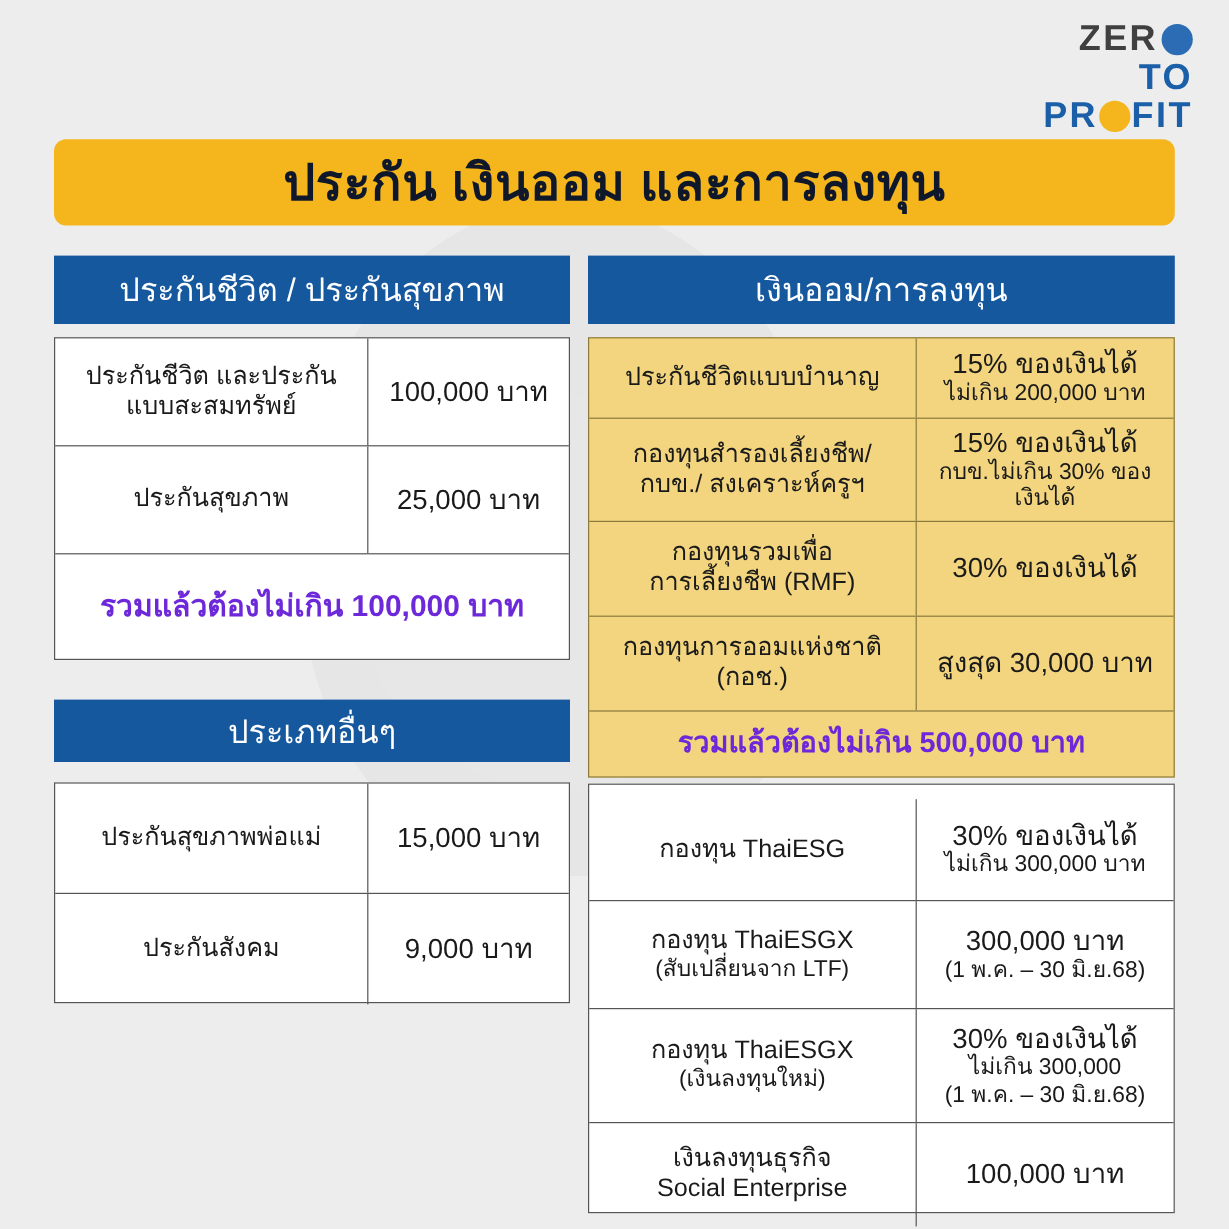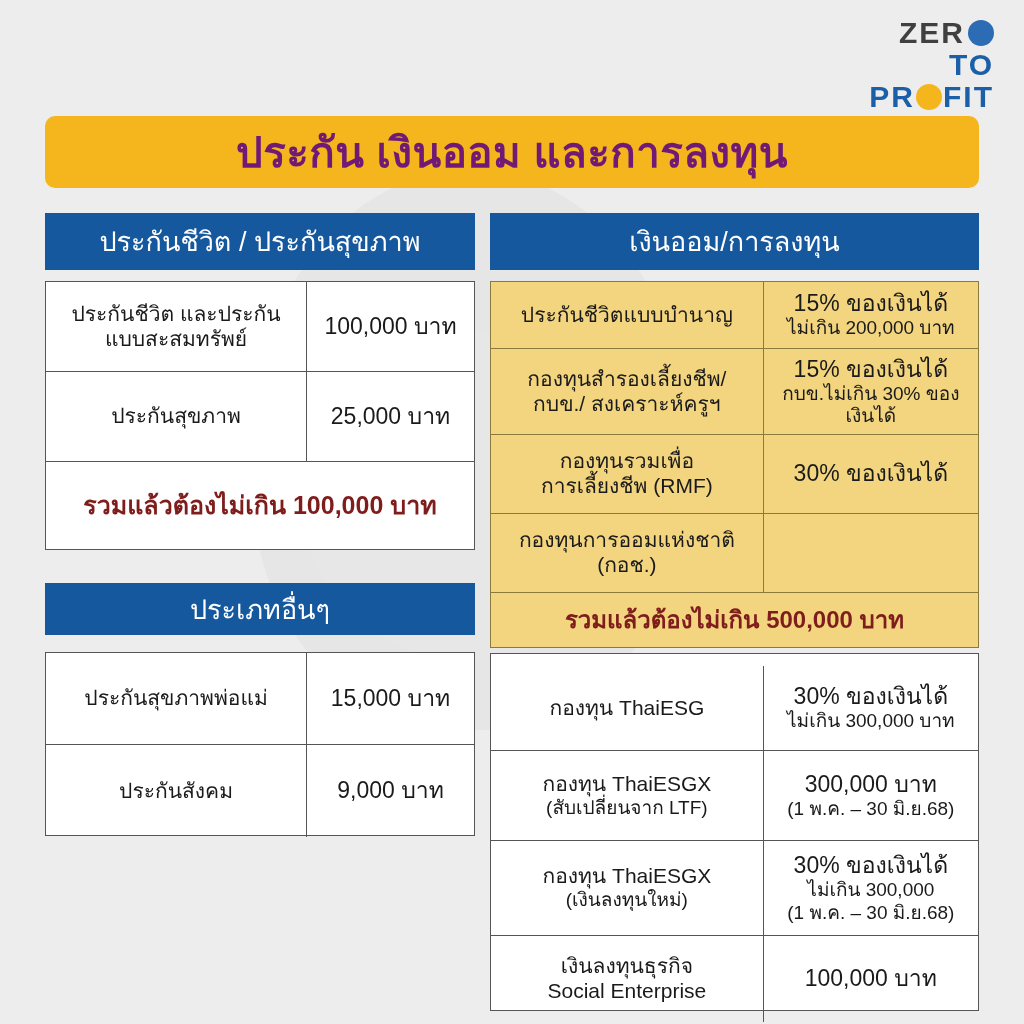--- a/index.html
+++ b/index.html
@@ -50,21 +50,21 @@
 
   
   .banner{
     position:absolute;left:45px;top:116px;
     width:934px;height:72px;
     background:#f5b61d;border-radius:10px;
     display:flex;align-items:center;justify-content:center;
     z-index:3;
   }
   .banner-text{
-    color:#701a75;font-weight:bold;font-size:42px;
+    color:#0f172a;font-weight:bold;font-size:42px;
     letter-spacing:.5px;white-space:nowrap;
   }
 
   
   .sec-head{
     position:absolute;z-index:3;
     background:#15589e;
     display:flex;align-items:center;justify-content:center;
     color:#ffffff;font-size:27px;font-weight:400;
   }
@@ -100,21 +100,21 @@
   .tbl.yellow .cell.right{width:44%;}
   .tbl.yellow .cell.full{width:100%;border-right:none;}
 
   
   .tbl.white2{border:1px solid #555;background:#ffffff;}
   .tbl.white2 .trow{border-bottom:1px solid #555;}
   .tbl.white2 .trow:last-child{border-bottom:none;}
   .tbl.white2 .cell.left{width:56%;border-right:1px solid #555;}
   .tbl.white2 .cell.right{width:44%;}
 
-  .total{color:#7f1d1d;font-size:25px;font-weight:bold;}
+  .total{color:#6d28d9;font-size:25px;font-weight:bold;}
   .total.sm{font-size:24px;}
 </style>
 </head>
 <body>
 
 <div id="page">
 
   <div class="watermark"></div>
   <div class="watermark w2"></div>
 
@@ -225,20 +225,23 @@
       <div class="cell right">
         <span class="big">30% ของเงินได้</span>
       </div>
     </div>
 
     <div class="trow" style="height:79px;">
       <div class="cell left">
         <span class="l1">กองทุนการออมแห่งชาติ</span>
         <span class="l2">(กอช.)</span>
       </div>
+      <div class="cell right">
+        <span class="big">สูงสุด 30,000 บาท</span>
+      </div>
     </div>
 
     <div class="trow" style="height:54px;">
       <div class="cell full">
         <span class="total sm">รวมแล้วต้องไม่เกิน 500,000 บาท</span>
       </div>
     </div>
   </div>
 
   <div class="tbl white2" style="left:490px;top:653px;width:489px;height:358px;">

